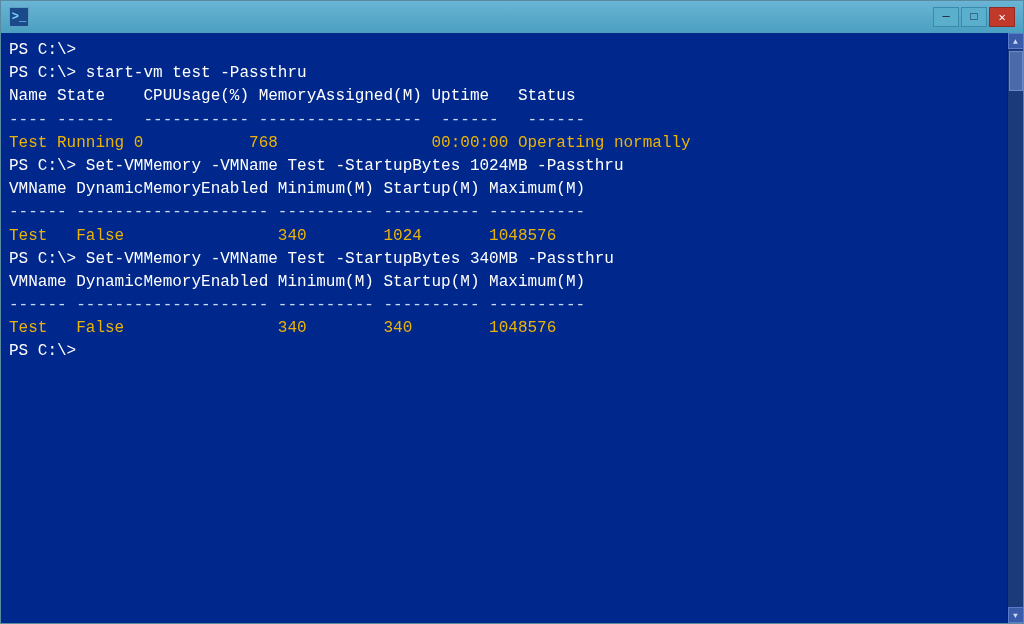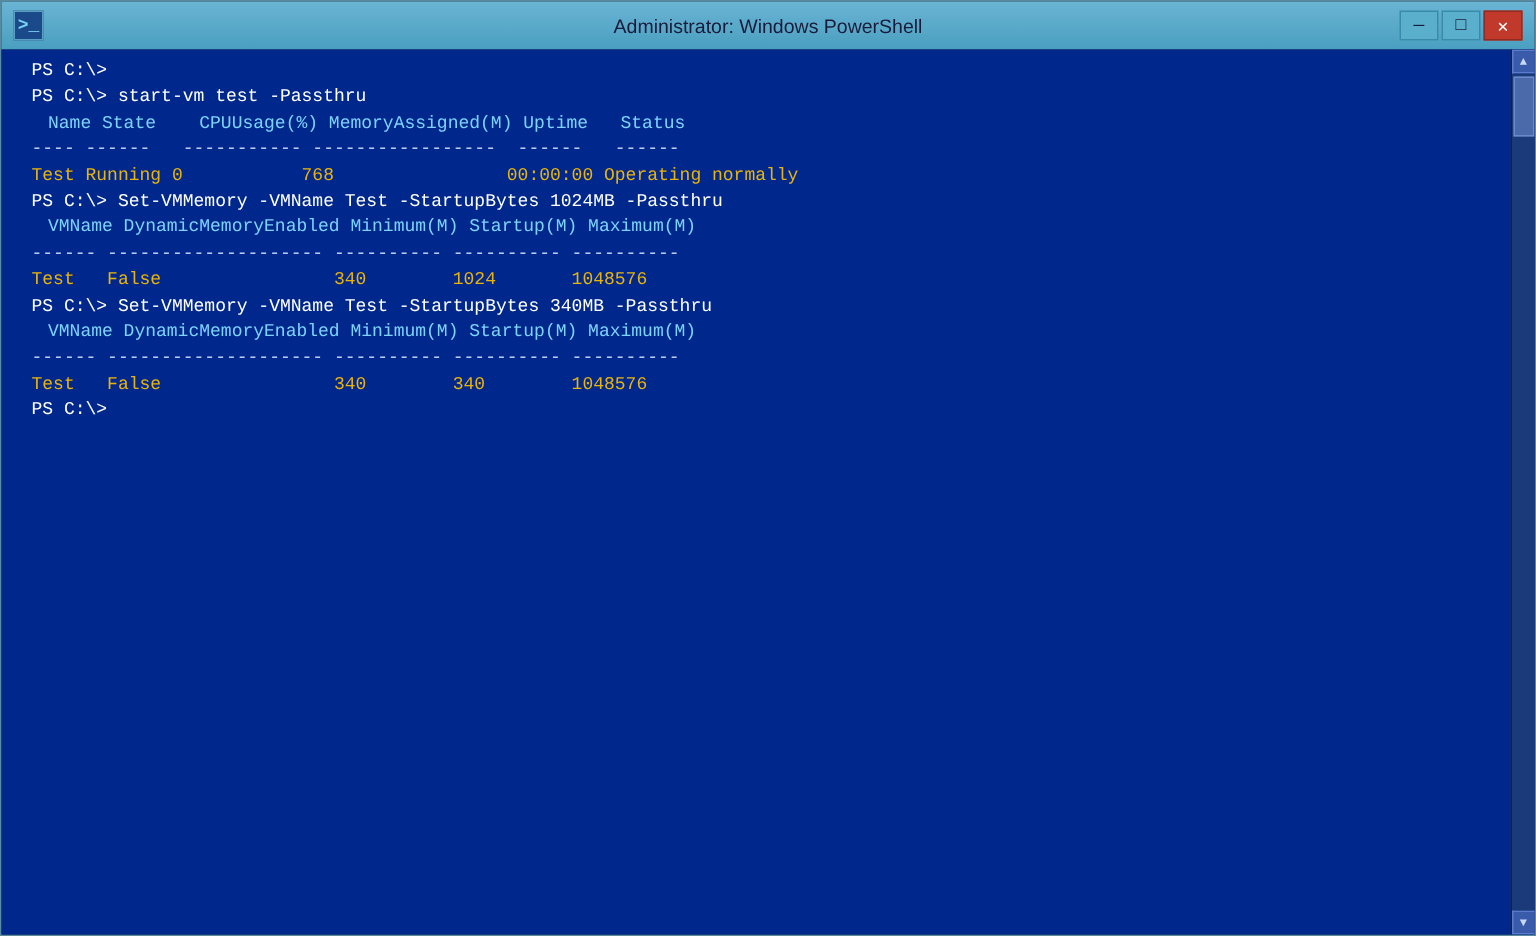--- a/index.html
+++ b/index.html
@@ -90,23 +90,23 @@
 
     .console-area {
       background: #00288c;
       flex: 1;
       display: flex;
       overflow: hidden;
     }
 
     .console-content {
       flex: 1;
-      padding: 6px 20px;
+      padding: 6px 8px;
       color: #c8d8f8;
-      font-size: 12px;
+      font-size: 16px;
       line-height: 1.45;
       overflow: hidden;
       white-space: pre;
       font-family: 'Lucida Console', 'Courier New', monospace;
     }
 
     .scrollbar {
       width: 16px;
       background: #1a3a7a;
       border-left: 1px solid #0a2060;
@@ -143,22 +143,21 @@
       border: 1px solid #6a8acc;
       position: absolute;
       top: 2px;
     }
 
     .cmd-line {
       color: #ffffff;
     }
 
     .header-line {
-      color: #7dd3fc;
-      margin-left: 11px;
+      color: #ffffff;
     }
 
     .separator-line {
       color: #c8d8f8;
     }
 
     .data-line {
       color: #eab308;
     }
   </style>
@@ -166,21 +165,20 @@
 <body>
 
 <div class="window">
 
   <div class="title-bar">
     <div class="title-bar-left">
       <div class="title-bar-icon">
         <span>&gt;_</span>
       </div>
     </div>
-    <div class="title-bar-title">Administrator: Windows PowerShell</div>
     <div class="title-bar-controls">
       <div class="title-btn">—</div>
       <div class="title-btn">□</div>
       <div class="title-btn close">✕</div>
     </div>
   </div>
 
   <div class="console-area">
     <div class="console-content" id="console-output"><div class="cmd-line">PS C:\&gt;</div><div class="cmd-line">PS C:\&gt; start-vm test -Passthru</div><div class=""></div><div class="header-line">Name State    CPUUsage(%) MemoryAssigned(M) Uptime   Status</div><div class="separator-line">---- ------   ----------- -----------------  ------   ------</div><div class="data-line">Test Running 0           768                00:00:00 Operating normally</div><div class=""></div><div class="cmd-line">PS C:\&gt; Set-VMMemory -VMName Test -StartupBytes 1024MB -Passthru</div><div class=""></div><div class="header-line">VMName DynamicMemoryEnabled Minimum(M) Startup(M) Maximum(M)</div><div class="separator-line">------ -------------------- ---------- ---------- ----------</div><div class="data-line">Test   False                340        1024       1048576</div><div class=""></div><div class="cmd-line">PS C:\&gt; Set-VMMemory -VMName Test -StartupBytes 340MB -Passthru</div><div class=""></div><div class="header-line">VMName DynamicMemoryEnabled Minimum(M) Startup(M) Maximum(M)</div><div class="separator-line">------ -------------------- ---------- ---------- ----------</div><div class="data-line">Test   False                340        340        1048576</div><div class=""></div><div class=""></div><div class="cmd-line">PS C:\&gt;</div></div>
     <div class="scrollbar">

